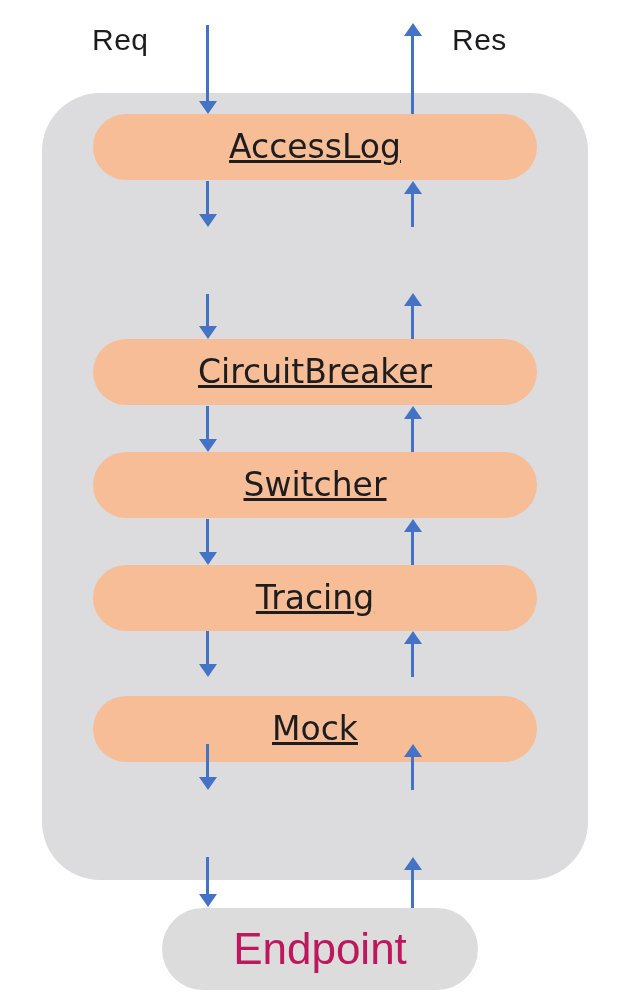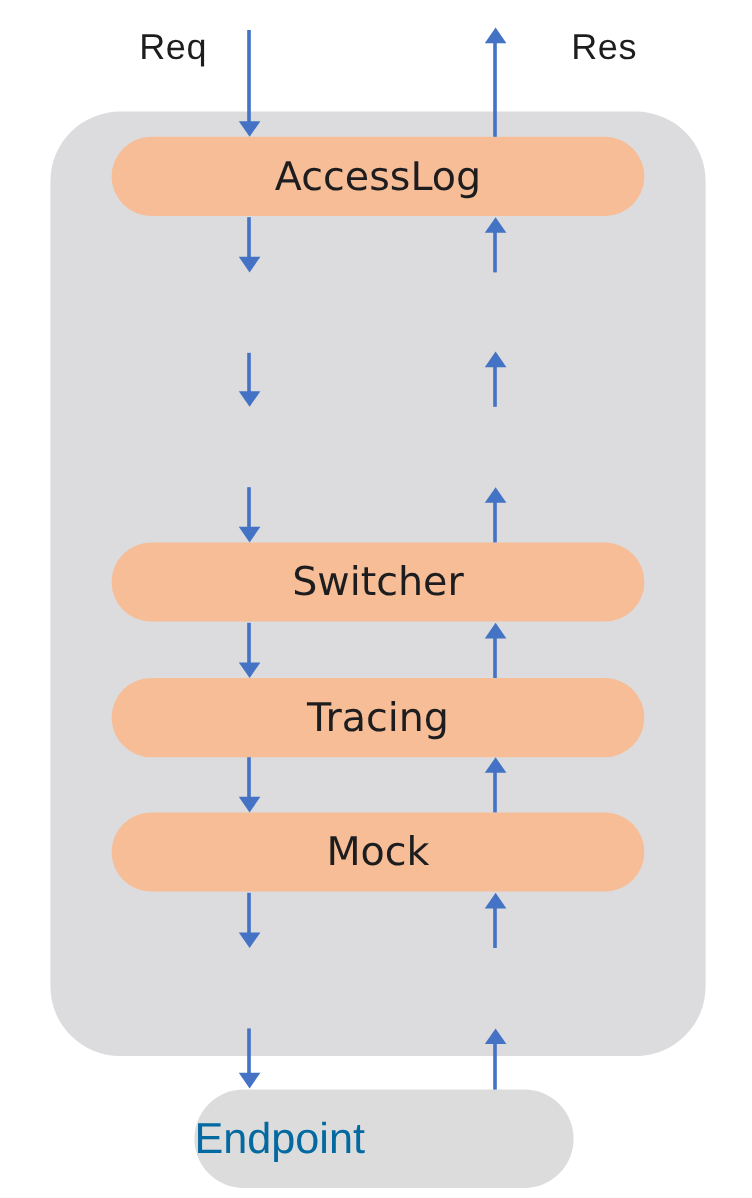--- a/index.html
+++ b/index.html
@@ -11,21 +11,20 @@
     background: var(--background, #ffffff);
     font-family: "Liberation Sans", sans-serif;
   }
   .toplabel {
     position: absolute;
     top: 22px;
     font-size: 30px;
     line-height: 36px;
     color: var(--label-text, #1d1d1f);
     letter-spacing: 0.5px;
-    margin-left: 24px;
   }
   .chain {
     position: absolute;
     left: 42px;
     top: 93px;
     width: 546px;
     height: 787px;
     background: var(--container-fill, #dcdcde);
     border-radius: 58px;
   }
@@ -34,32 +33,34 @@
     left: 93px;
     width: 444px;
     height: 66px;
     background: var(--middleware-fill, #f6bd96);
     border-radius: 33px;
     text-align: center;
     line-height: 66px;
     font-size: 33px;
     font-family: "DejaVu Sans", sans-serif;
     color: var(--label-text, #1d1d1f);
+    text-decoration: underline;
   }
   .endpoint {
     position: absolute;
     left: 162px;
     top: 908px;
     width: 316px;
     height: 82px;
     background: var(--endpoint-fill, #dcdcdc);
     border-radius: 41px;
+    text-align: center;
     line-height: 82px;
-    font-size: 36px;
-    color: #0369a1;
+    font-size: 44px;
+    color: #be185d;
   }
   .arrow {
     position: absolute;
     width: 3px;
     background: var(--arrow, #4472c4);
   }
   .arrow.down::after {
     content: "";
     position: absolute;
     bottom: -12px;
@@ -88,23 +89,24 @@
 <body>
 
 <div class="stage">
 
   <span class="toplabel" style="left:92px">Req</span>
   <span class="toplabel" style="left:452px">Res</span>
 
   <div class="chain"></div>
 
   <div class="pill" style="top:114px">AccessLog</div>
+  <div class="pill" style="top:339px">CircuitBreaker</div>
   <div class="pill" style="top:565px">Tracing</div>
   <div class="pill" style="top:452px">Switcher</div>
-  <div class="pill" style="top:677px">Mock</div>
+  <div class="pill" style="top:696px">Mock</div>
 
   <div class="endpoint">Endpoint</div>
 
   <div class="arrow down req" style="top:25px;height:77px"></div>
   <div class="arrow down req" style="top:181px;height:34px"></div>
   <div class="arrow down req" style="top:294px;height:33px"></div>
   <div class="arrow down req" style="top:406px;height:34px"></div>
   <div class="arrow down req" style="top:519px;height:34px"></div>
   <div class="arrow down req" style="top:631px;height:34px"></div>
   <div class="arrow down req" style="top:744px;height:34px"></div>

